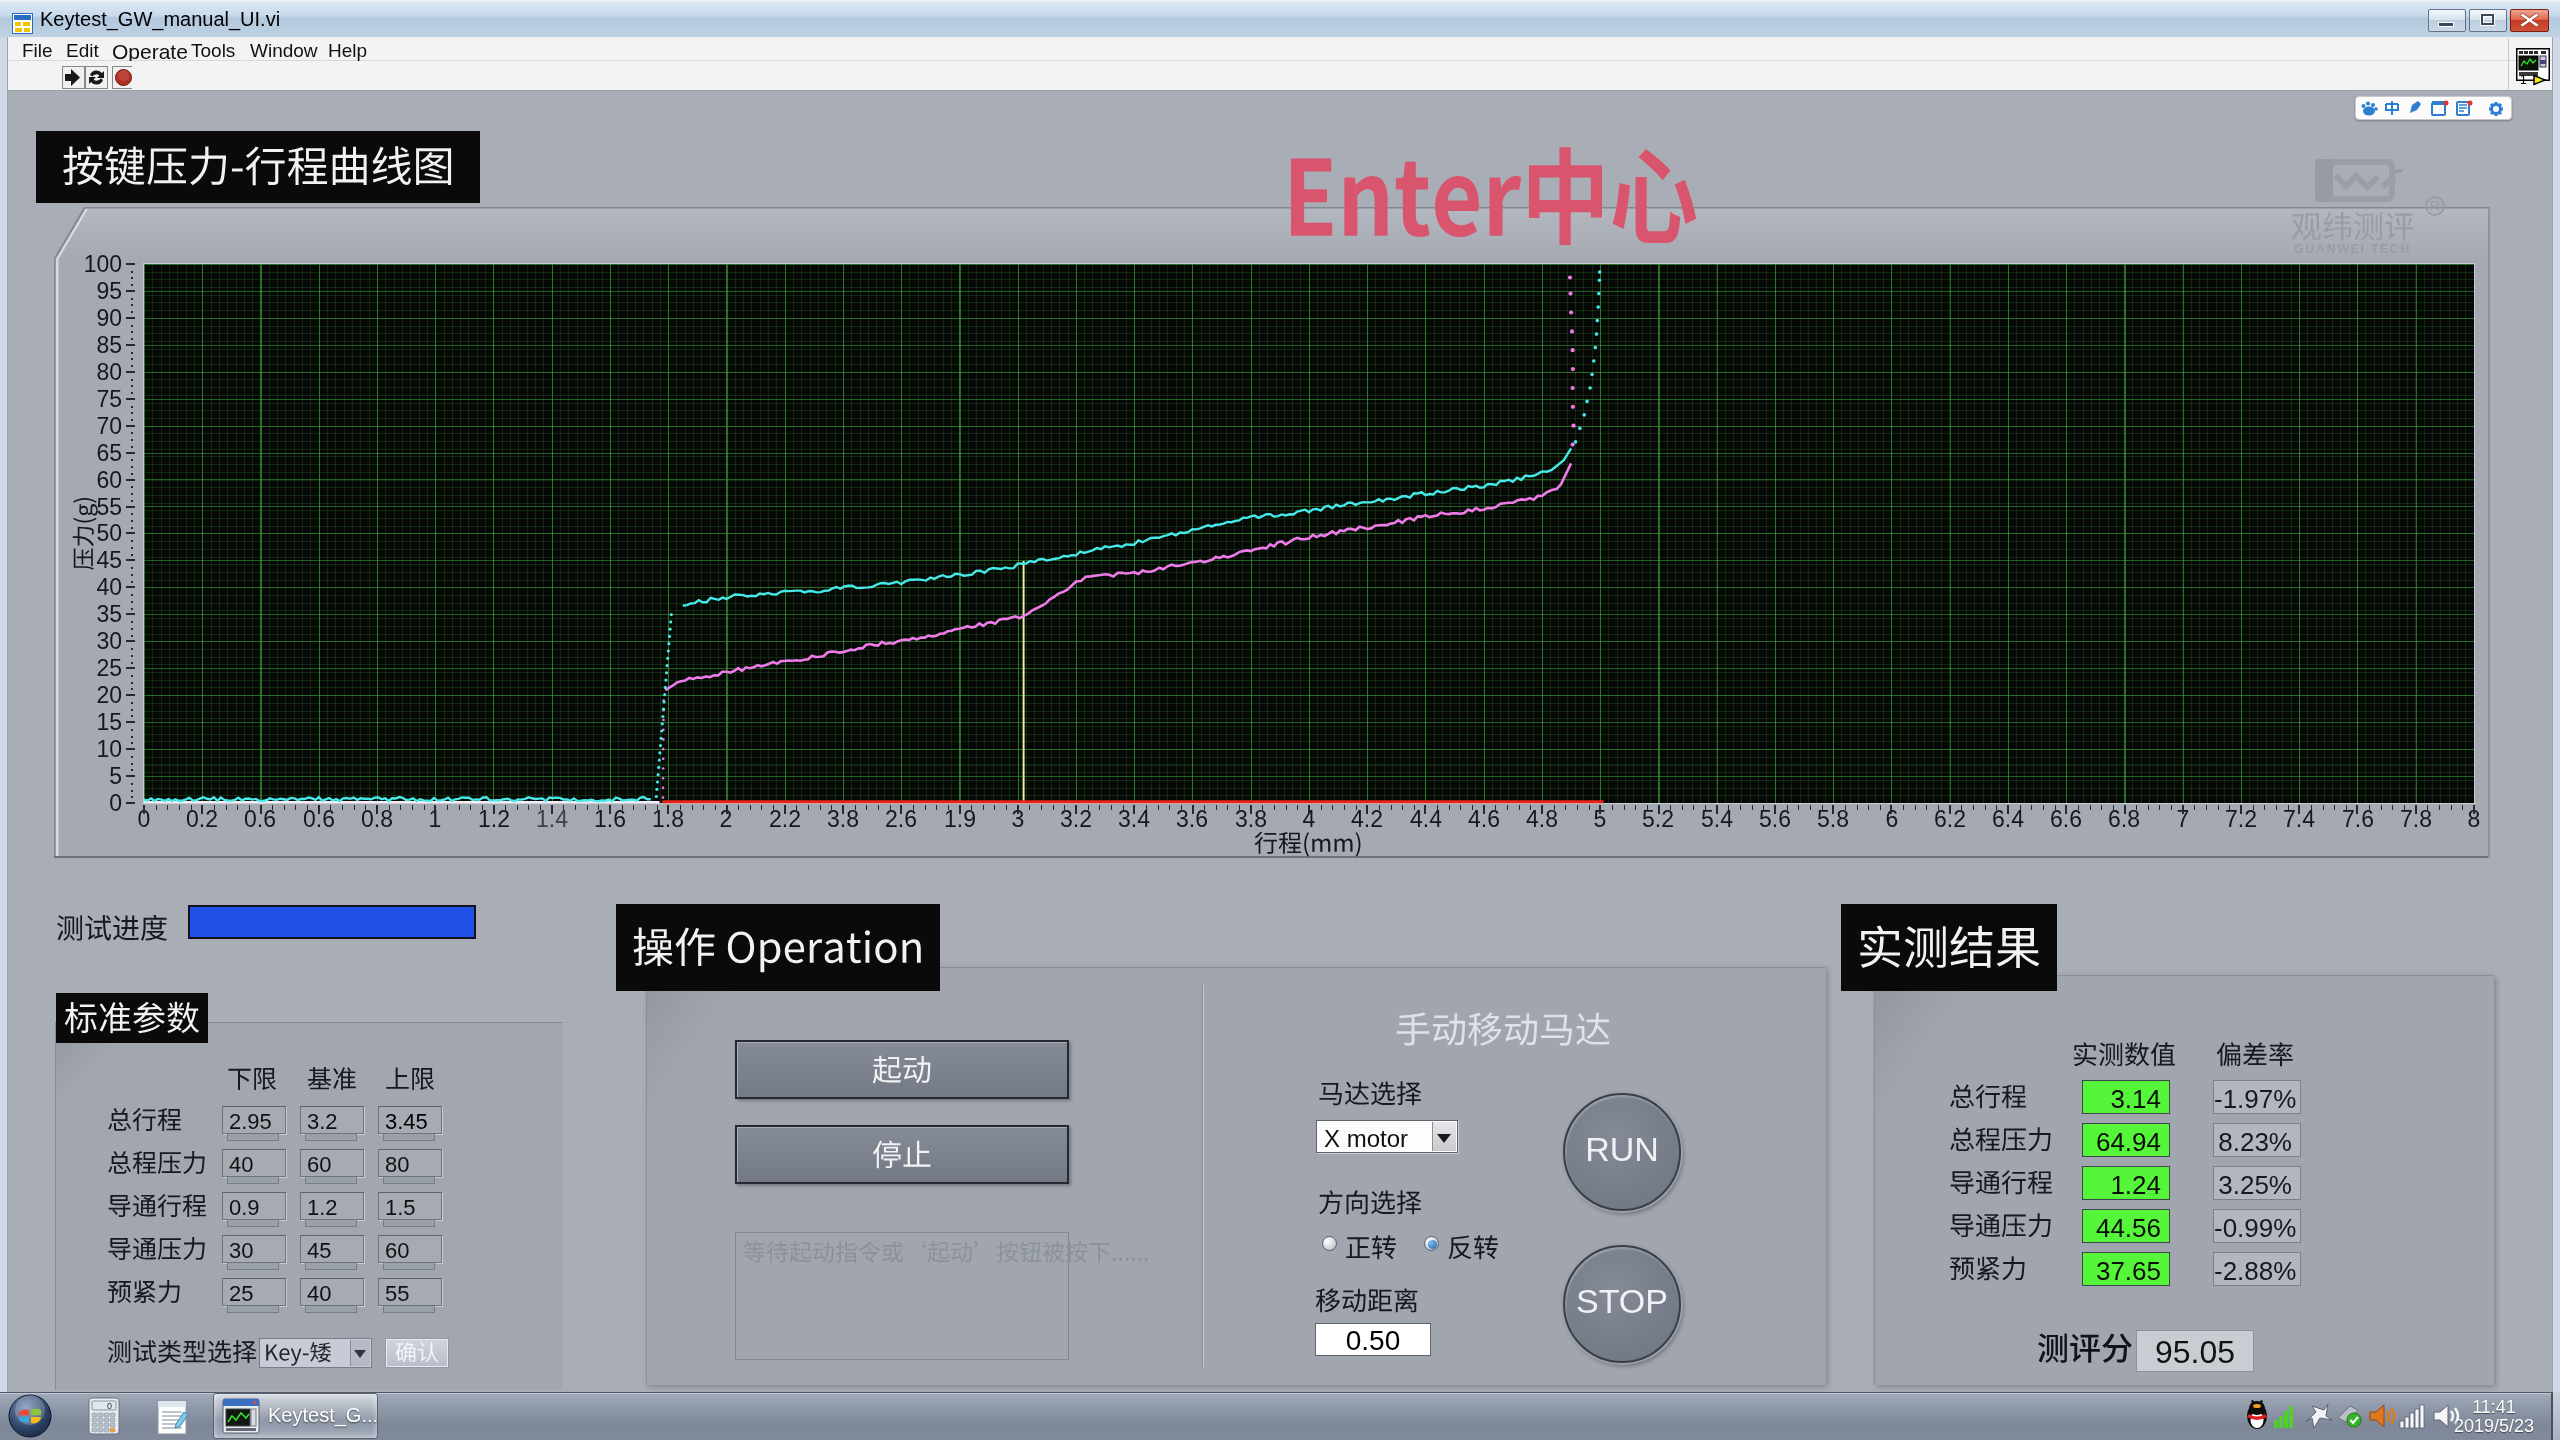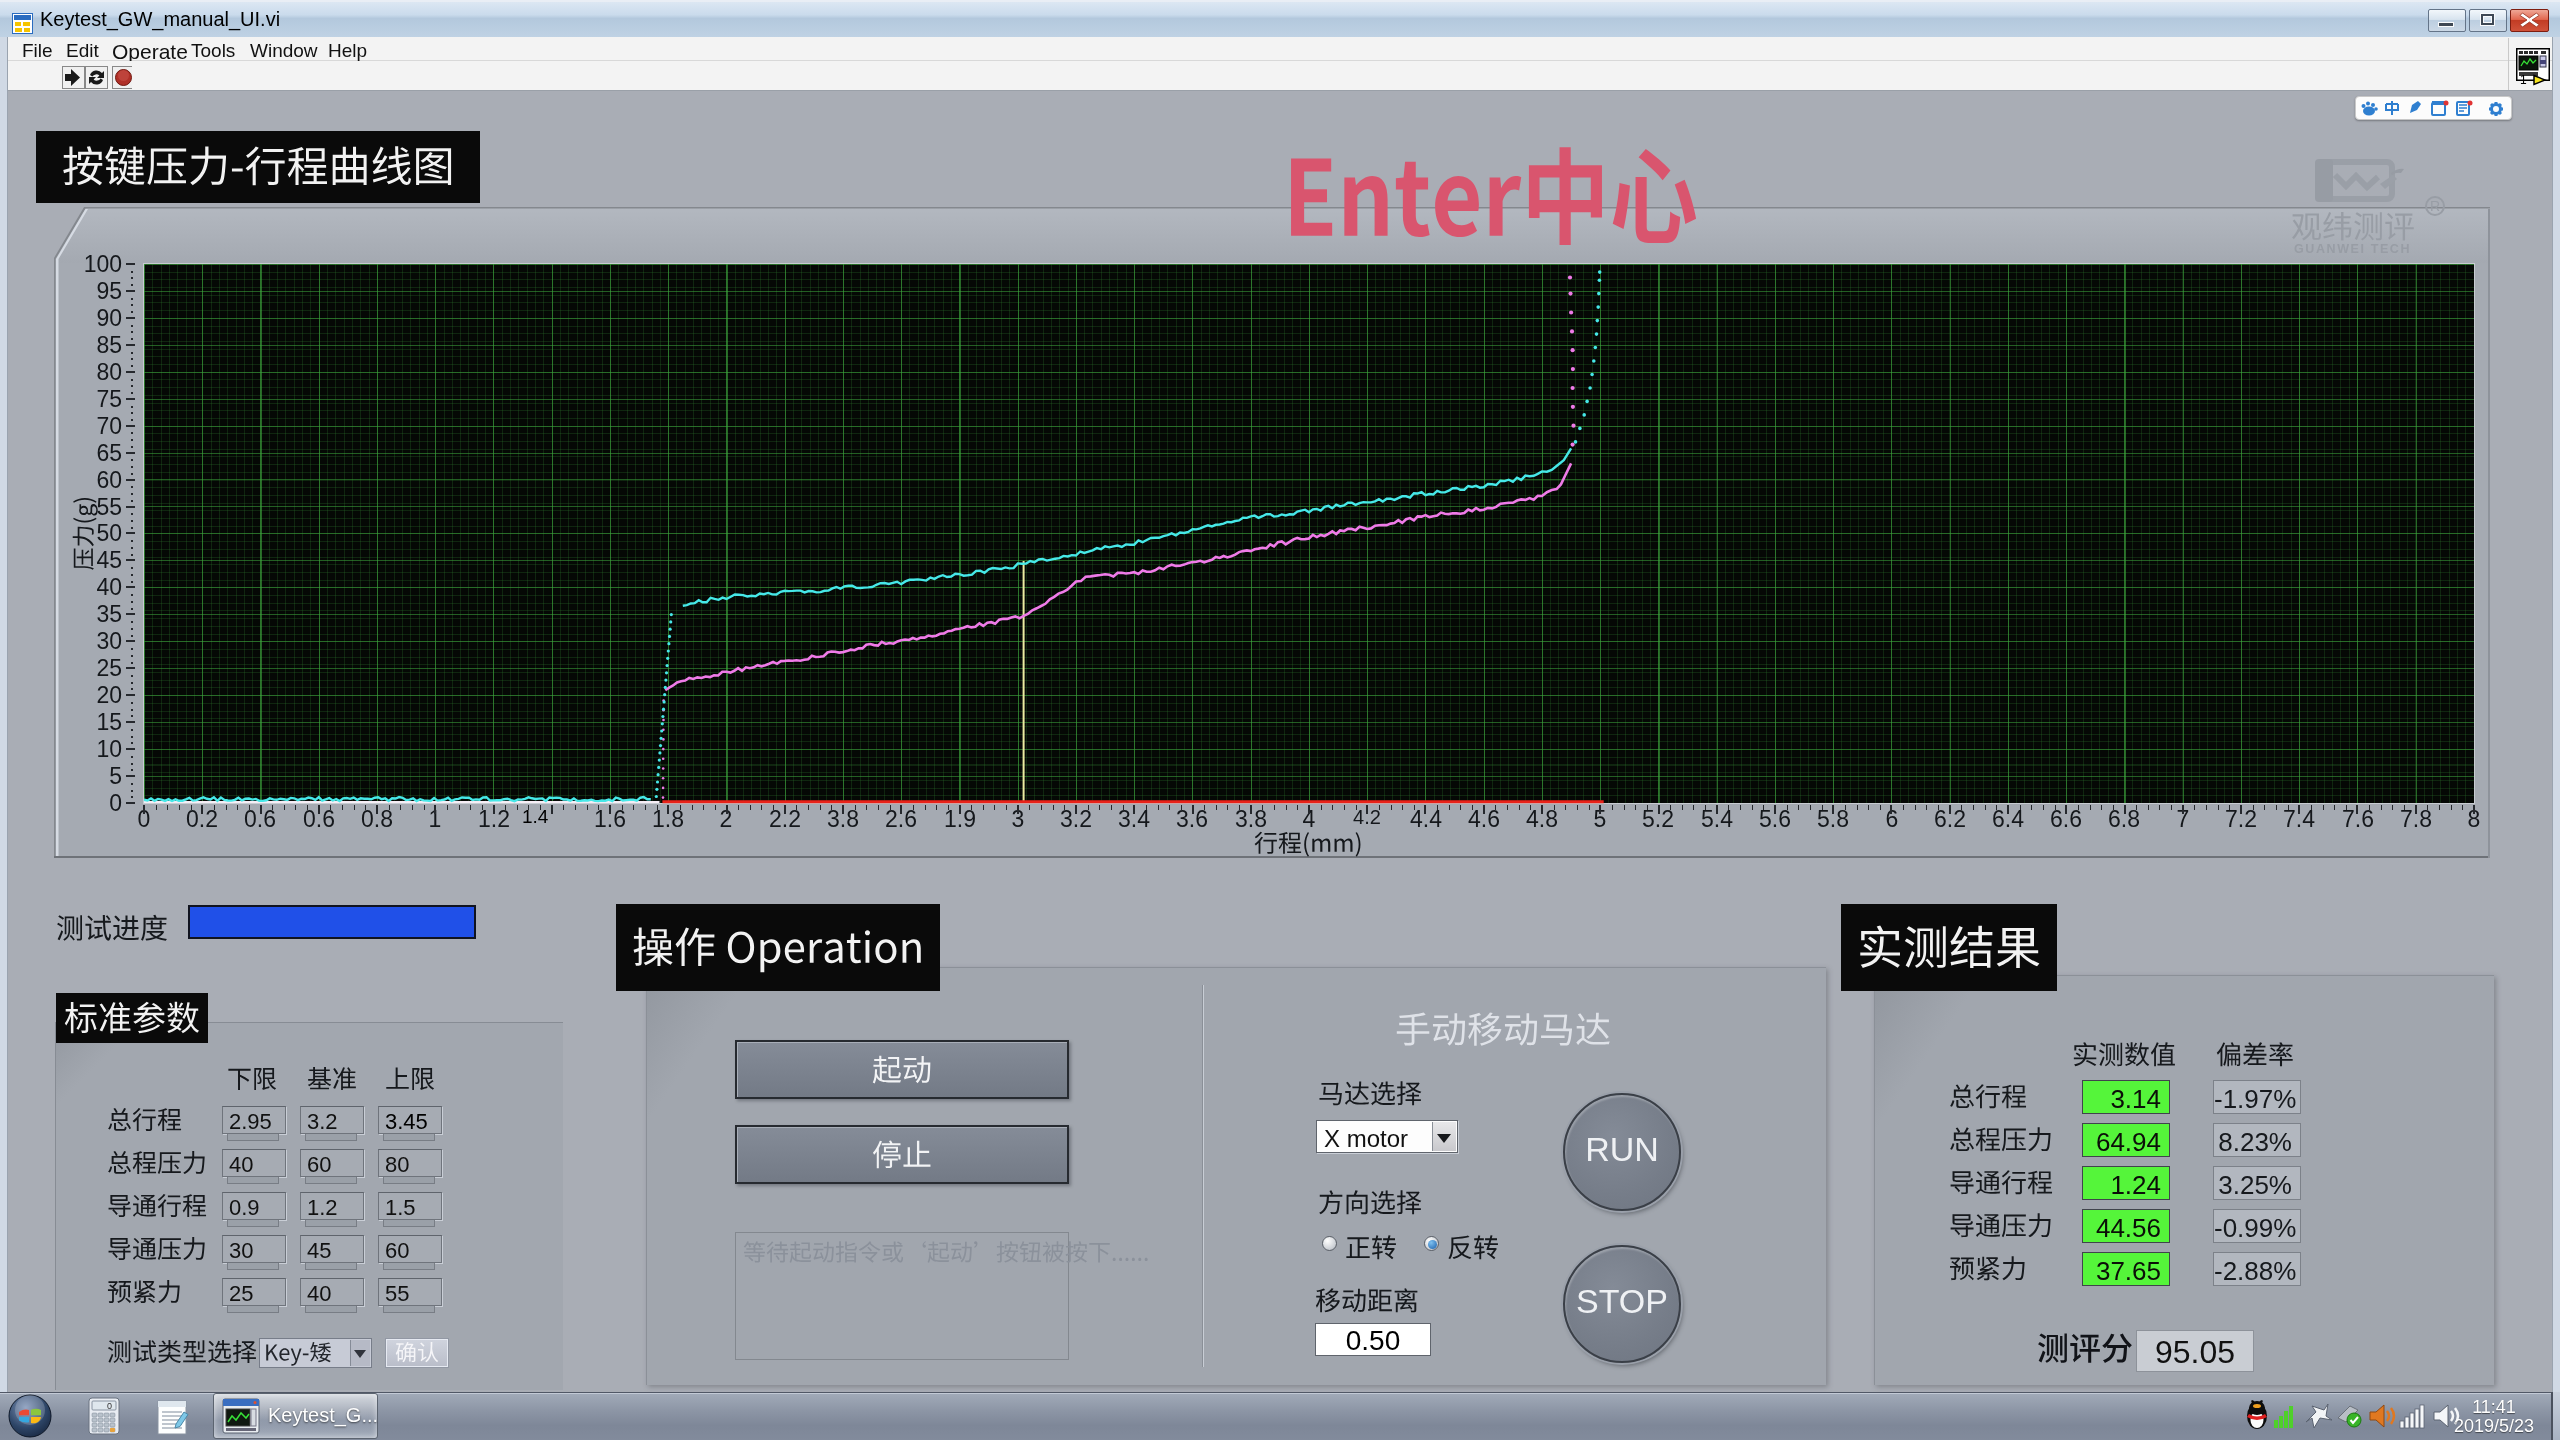--- a/index.html
+++ b/index.html
@@ -250,21 +250,21 @@
     <div class="abs" style="left:447px;top:805px;width:1px;height:5px;background:#26292e"></div>
     <div class="abs" style="left:459px;top:805px;width:1px;height:5px;background:#26292e"></div>
     <div class="abs" style="left:470px;top:805px;width:1px;height:5px;background:#26292e"></div>
     <div class="abs" style="left:482px;top:805px;width:1px;height:5px;background:#26292e"></div>
     <div class="abs" style="left:464px;top:806px;width:60px;text-align:center;font-size:23px;color:#15181c">1.2</div>
     <div class="abs" style="left:493px;top:805px;width:2px;height:9px;background:#26292e"></div>
     <div class="abs" style="left:505px;top:805px;width:1px;height:5px;background:#26292e"></div>
     <div class="abs" style="left:517px;top:805px;width:1px;height:5px;background:#26292e"></div>
     <div class="abs" style="left:528px;top:805px;width:1px;height:5px;background:#26292e"></div>
     <div class="abs" style="left:540px;top:805px;width:1px;height:5px;background:#26292e"></div>
-    <div class="abs" style="left:522px;top:806px;width:60px;text-align:left;font-size:19px;color:#000000">1.4</div>
+    <div class="abs" style="left:522px;top:806px;width:60px;text-align:center;font-size:23px;color:#404040">1.4</div>
     <div class="abs" style="left:551px;top:805px;width:2px;height:9px;background:#26292e"></div>
     <div class="abs" style="left:563px;top:805px;width:1px;height:5px;background:#26292e"></div>
     <div class="abs" style="left:575px;top:805px;width:1px;height:5px;background:#26292e"></div>
     <div class="abs" style="left:587px;top:805px;width:1px;height:5px;background:#26292e"></div>
     <div class="abs" style="left:598px;top:805px;width:1px;height:5px;background:#26292e"></div>
     <div class="abs" style="left:580px;top:806px;width:60px;text-align:center;font-size:23px;color:#15181c">1.6</div>
     <div class="abs" style="left:609px;top:805px;width:2px;height:9px;background:#26292e"></div>
     <div class="abs" style="left:622px;top:805px;width:1px;height:5px;background:#26292e"></div>
     <div class="abs" style="left:633px;top:805px;width:1px;height:5px;background:#26292e"></div>
     <div class="abs" style="left:645px;top:805px;width:1px;height:5px;background:#26292e"></div>
@@ -334,21 +334,21 @@
     <div class="abs" style="left:1262px;top:805px;width:1px;height:5px;background:#26292e"></div>
     <div class="abs" style="left:1274px;top:805px;width:1px;height:5px;background:#26292e"></div>
     <div class="abs" style="left:1286px;top:805px;width:1px;height:5px;background:#26292e"></div>
     <div class="abs" style="left:1297px;top:805px;width:1px;height:5px;background:#26292e"></div>
     <div class="abs" style="left:1279px;top:806px;width:60px;text-align:center;font-size:23px;color:#15181c">4</div>
     <div class="abs" style="left:1308px;top:805px;width:2px;height:9px;background:#26292e"></div>
     <div class="abs" style="left:1321px;top:805px;width:1px;height:5px;background:#26292e"></div>
     <div class="abs" style="left:1332px;top:805px;width:1px;height:5px;background:#26292e"></div>
     <div class="abs" style="left:1344px;top:805px;width:1px;height:5px;background:#26292e"></div>
     <div class="abs" style="left:1356px;top:805px;width:1px;height:5px;background:#26292e"></div>
-    <div class="abs" style="left:1337px;top:806px;width:60px;text-align:center;font-size:20px;color:#15181c">4.2</div>
+    <div class="abs" style="left:1337px;top:806px;width:60px;text-align:center;font-size:23px;color:#15181c">4.2</div>
     <div class="abs" style="left:1366px;top:805px;width:2px;height:9px;background:#26292e"></div>
     <div class="abs" style="left:1379px;top:805px;width:1px;height:5px;background:#26292e"></div>
     <div class="abs" style="left:1391px;top:805px;width:1px;height:5px;background:#26292e"></div>
     <div class="abs" style="left:1402px;top:805px;width:1px;height:5px;background:#26292e"></div>
     <div class="abs" style="left:1414px;top:805px;width:1px;height:5px;background:#26292e"></div>
     <div class="abs" style="left:1396px;top:806px;width:60px;text-align:center;font-size:23px;color:#15181c">4.4</div>
     <div class="abs" style="left:1424px;top:805px;width:2px;height:9px;background:#26292e"></div>
     <div class="abs" style="left:1437px;top:805px;width:1px;height:5px;background:#26292e"></div>
     <div class="abs" style="left:1449px;top:805px;width:1px;height:5px;background:#26292e"></div>
     <div class="abs" style="left:1460px;top:805px;width:1px;height:5px;background:#26292e"></div>

